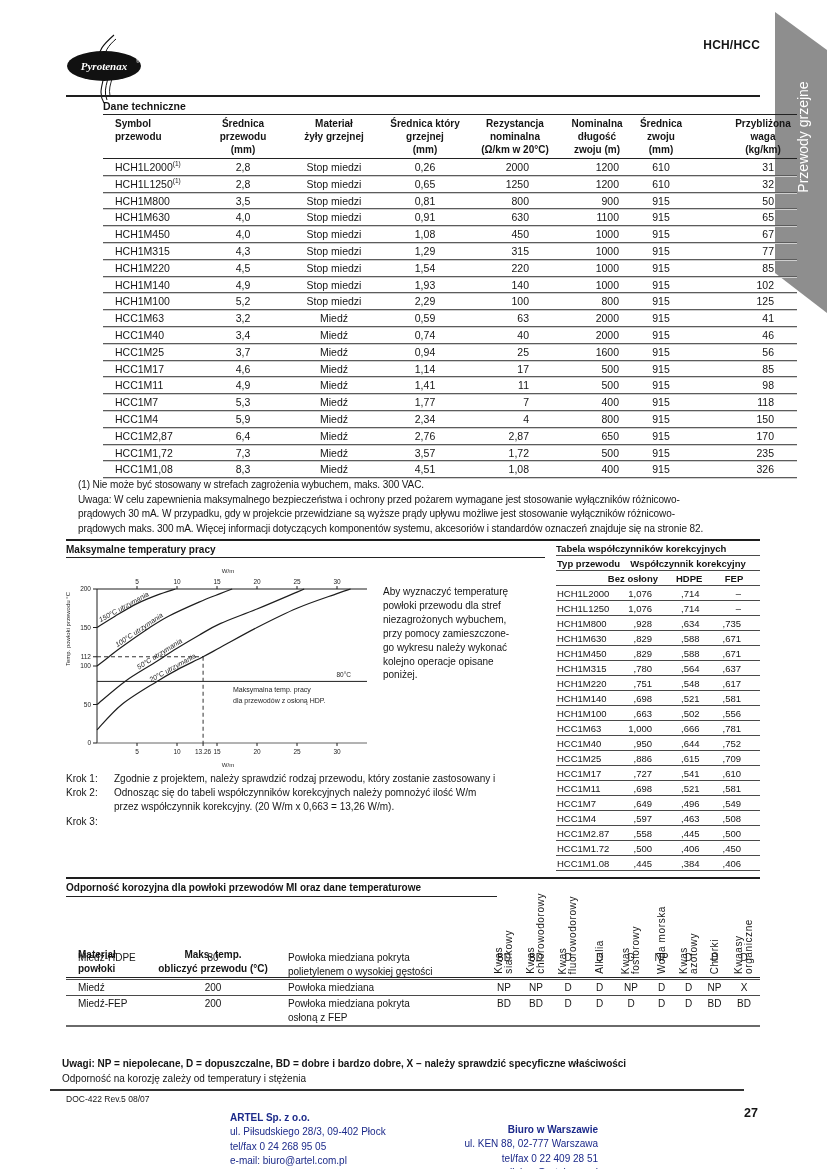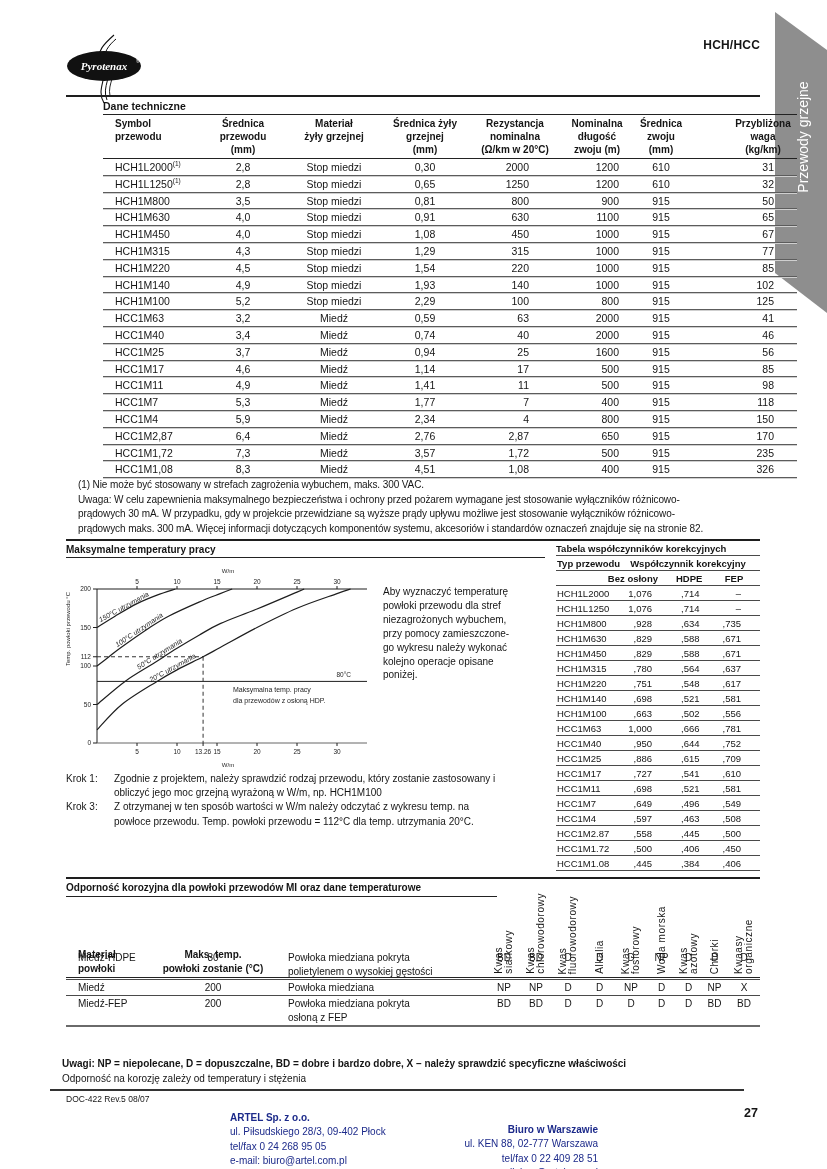--- a/index.html
+++ b/index.html
@@ -104,21 +104,21 @@
         <div class="th c1">
           <div>Średnica</div>
           <div>przewodu</div>
           <div>(mm)</div>
         </div>
         <div class="th c2">
           <div>Materiał</div>
           <div>żyły grzejnej</div>
         </div>
         <div class="th c3">
-          <div>Średnica żyły</div>
+          <div>Średnica który</div>
           <div>grzejnej</div>
           <div>(mm)</div>
         </div>
         <div class="th c4">
           <div>Rezystancja</div>
           <div>nominalna</div>
           <div>(Ω/km w 20°C)</div>
         </div>
         <div class="th c5">
           <div>Nominalna</div>
@@ -134,21 +134,21 @@
           <div>Przybliżona</div>
           <div>waga</div>
           <div>(kg/km)</div>
         </div>
       </div>
     <div id="tech-body">
         <div class="tr tgrid">
           <div class="td c0"><span>HCH1L2000</span><sup>(1)</sup></div>
           <div class="td c1">2,8</div>
           <div class="td c2">Stop miedzi</div>
-          <div class="td c3">0,30</div>
+          <div class="td c3">0,26</div>
           <div class="td c4">2000</div>
           <div class="td c5">1200</div>
           <div class="td c6">610</div>
           <div class="td c7">31</div>
         </div>
         <div class="tr tgrid">
           <div class="td c0"><span>HCH1L1250</span><sup>(1)</sup></div>
           <div class="td c1">2,8</div>
           <div class="td c2">Stop miedzi</div>
           <div class="td c3">0,65</div>
@@ -407,29 +407,31 @@
       <div>przy pomocy zamieszczone-</div>
       <div>go wykresu należy wykonać</div>
       <div>kolejno operacje opisane</div>
       <div>poniżej.</div>
     </div>
   <div id="steps">
       <div class="step">
         <div class="lbl">Krok 1:</div>
         <div class="txt">
           <div>Zgodnie z projektem, należy sprawdzić rodzaj przewodu, który zostanie zastosowany i</div>
-          <div>obliczyć jego moc grzejną wyrażoną w W/m, np. HCH1M100</div>
+        </div>
+      </div>
+      <div class="step">
+        <div class="lbl">Krok 2:</div>
+        <div class="txt">
+          <div>Odnosząc się do tabeli współczynników korekcyjnych należy pomnożyć ilość W/m</div>
+          <div>przez współczynnik korekcyjny. (20 W/m x 0,663 = 13,26 W/m).</div>
         </div>
       </div>
       <div class="step">
         <div class="lbl">Krok 3:</div>
-        <div class="txt">
-          <div>Z otrzymanej w ten sposób wartości w W/m należy odczytać z wykresu temp. na</div>
-          <div>powłoce przewodu.  Temp. powłoki przewodu = 112°C dla temp. utrzymania 20°C.</div>
-        </div>
       </div>
     </div>
 
   <div id="corr">
     <div class="row b">Tabela współczynników korekcyjnych</div>
     <div class="row b sub">
       <span>Typ przewodu</span>
       <span>Współczynnik korekcyjny</span>
     </div>
     <div class="row b cgrid hdr">
@@ -559,21 +561,21 @@
   <div class="rule-thick" style="top:877px"></div>
 
   <div id="corr-head">
     <div class="left">
       <div class="mat-col">
         <div>Materiał</div>
         <div>powłoki</div>
       </div>
       <div class="temp-col">
         <div>Maks. temp.</div>
-        <div>powłoki zostanie (°C)</div>
+        <div>obliczyć przewodu (°C)</div>
       </div>
     </div>
     <div id="chem-heads">
         <div class="chem-cell cw0">
           <div class="chem-vert">
             <div>Kwas</div>
             <div>siarkowy</div>
           </div>
         </div>
         <div class="chem-cell cw1">

